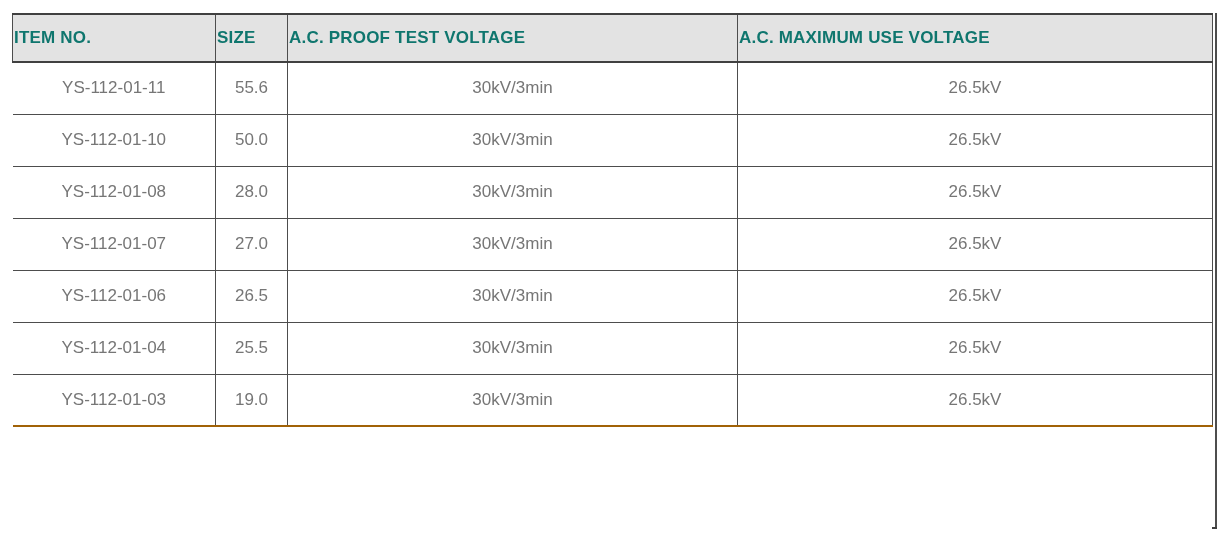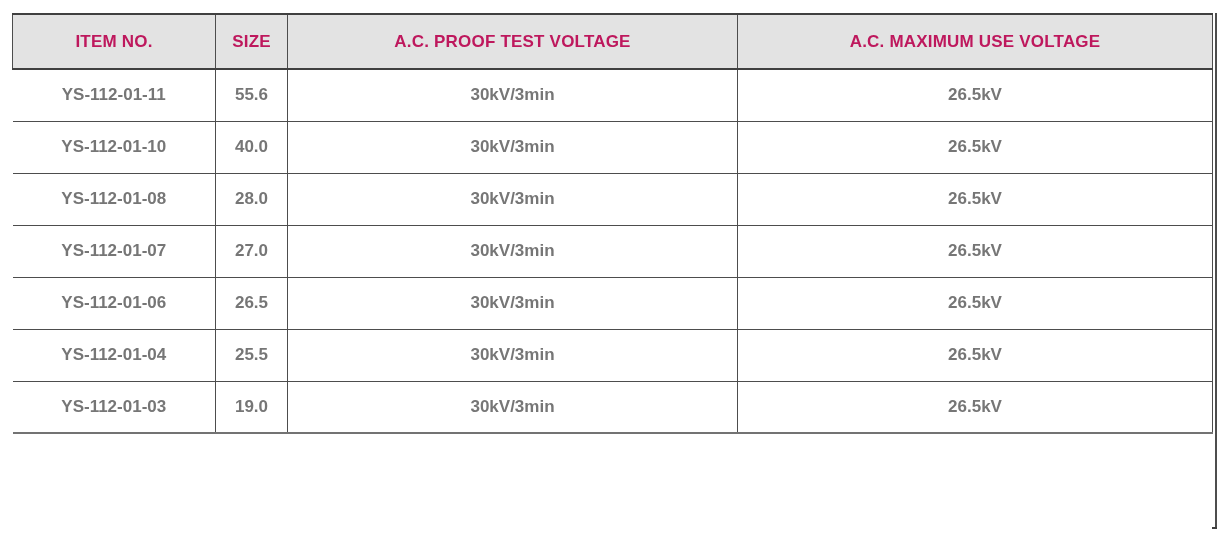--- a/index.html
+++ b/index.html
@@ -21,48 +21,48 @@
   table.spec-table {
     position: absolute;
     left: 12px;
     top: 13px;
     width: 1200px;
     border-collapse: collapse;
     table-layout: fixed;
   }
   .spec-table th {
     background: #e3e3e3;
-    color: #be185d;
+    color: #0f766e;
     font-size: 17px;
     font-weight: bold;
-    height: 55px;
-    text-align: center;
+    height: 48px;
+    text-align: left;
     vertical-align: middle;
     border-left: 1px solid #4d4d4d;
     border-right: 1px solid #4d4d4d;
     border-top: 2px solid #404040;
     border-bottom: 2px solid #404040;
     letter-spacing: 0.2px;
   }
   .spec-table td {
     background: #ffffff;
     color: #767676;
     font-size: 17px;
-    font-weight: bold;
+    font-weight: normal;
     height: 52px;
     text-align: center;
     vertical-align: middle;
     border-left: 1px solid #4d4d4d;
     border-right: 1px solid #4d4d4d;
     border-top: 1px solid #4d4d4d;
     border-bottom: 1px solid #4d4d4d;
   }
   
   .spec-table td:first-child { border-left: none; }
-  .spec-table tbody tr:last-child td { border-bottom: 2px solid #737373; }
+  .spec-table tbody tr:last-child td { border-bottom: 2px solid #a16207; }
   
   .outer-right-line {
     position: absolute;
     left: 1215px;
     top: 13px;
     width: 2px;
     height: 516px;
     background: #4d4d4d;
   }
   .bottom-line-ext {
@@ -95,21 +95,21 @@
     </thead>
     <tbody>
       <tr>
         <td>YS-112-01-11</td>
         <td>55.6</td>
         <td>30kV/3min</td>
         <td>26.5kV</td>
       </tr>
       <tr>
         <td>YS-112-01-10</td>
-        <td>40.0</td>
+        <td>50.0</td>
         <td>30kV/3min</td>
         <td>26.5kV</td>
       </tr>
       <tr>
         <td>YS-112-01-08</td>
         <td>28.0</td>
         <td>30kV/3min</td>
         <td>26.5kV</td>
       </tr>
       <tr>

